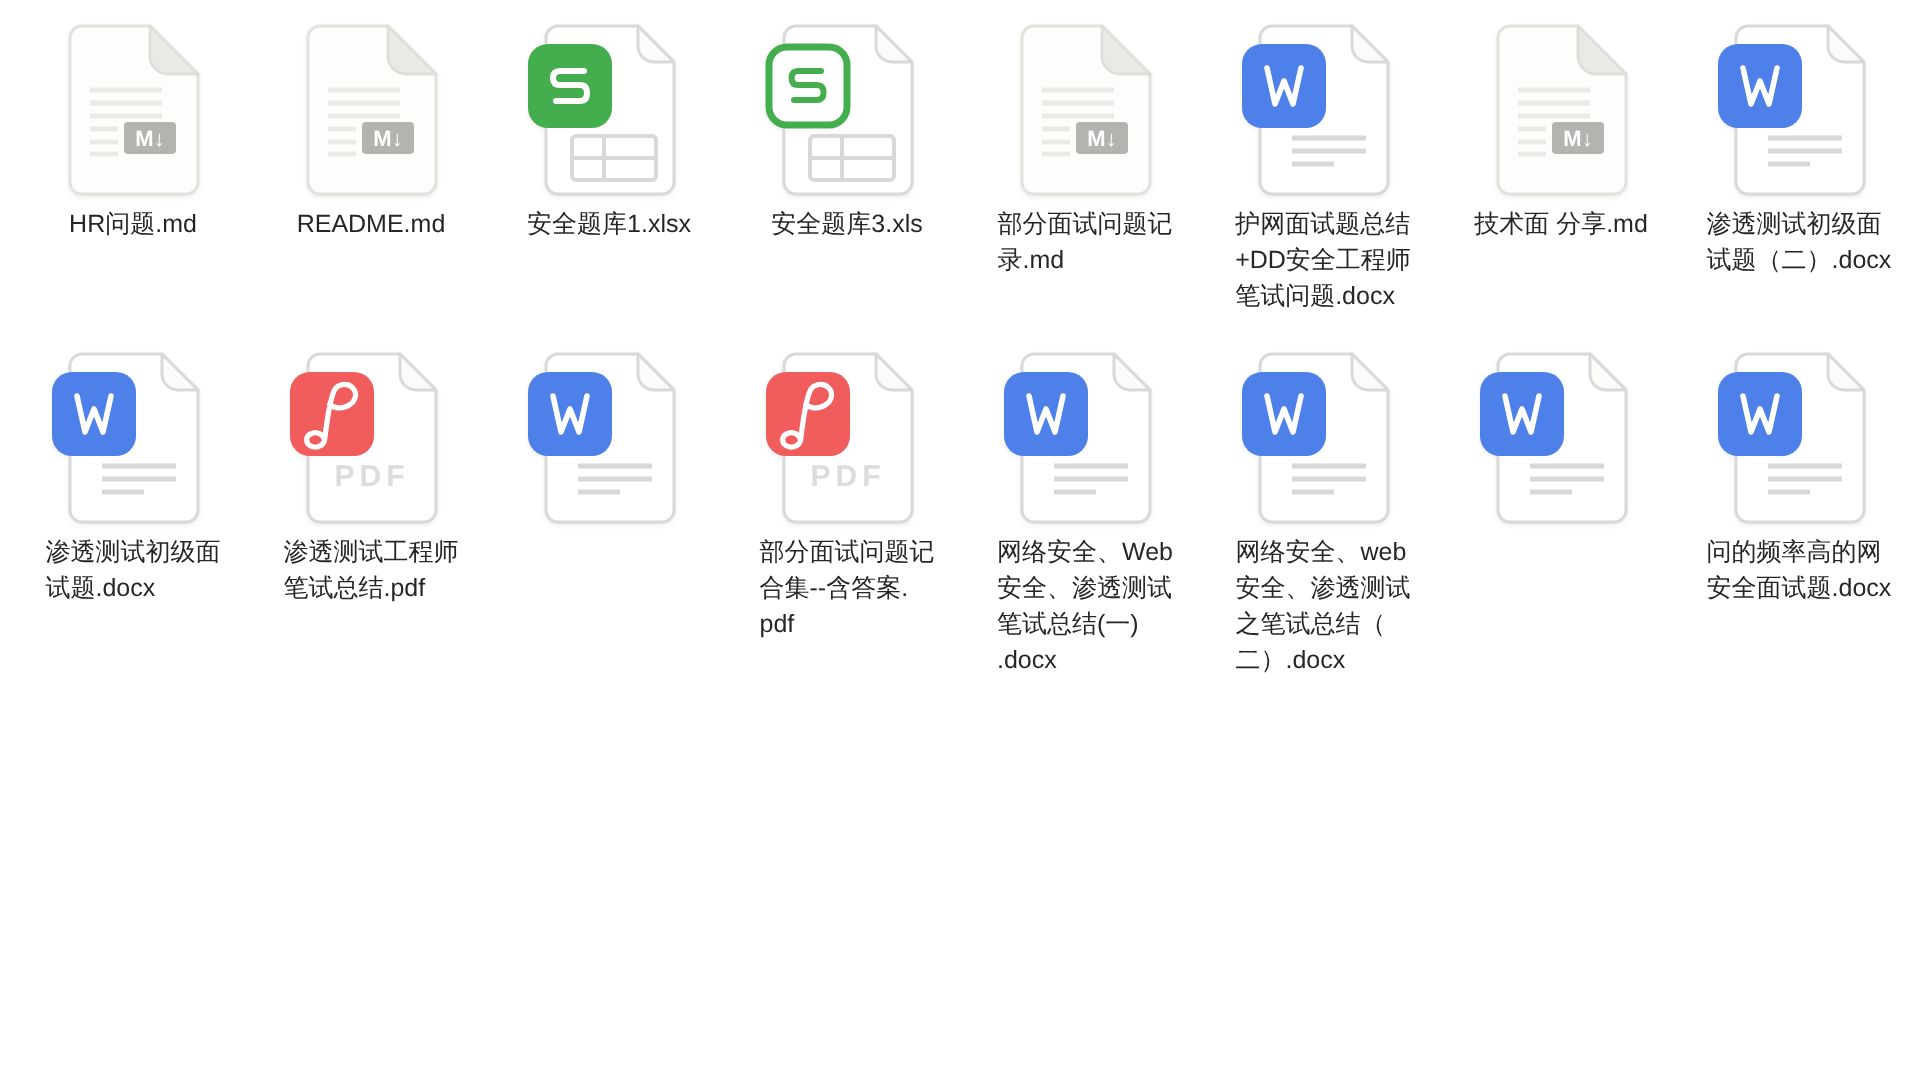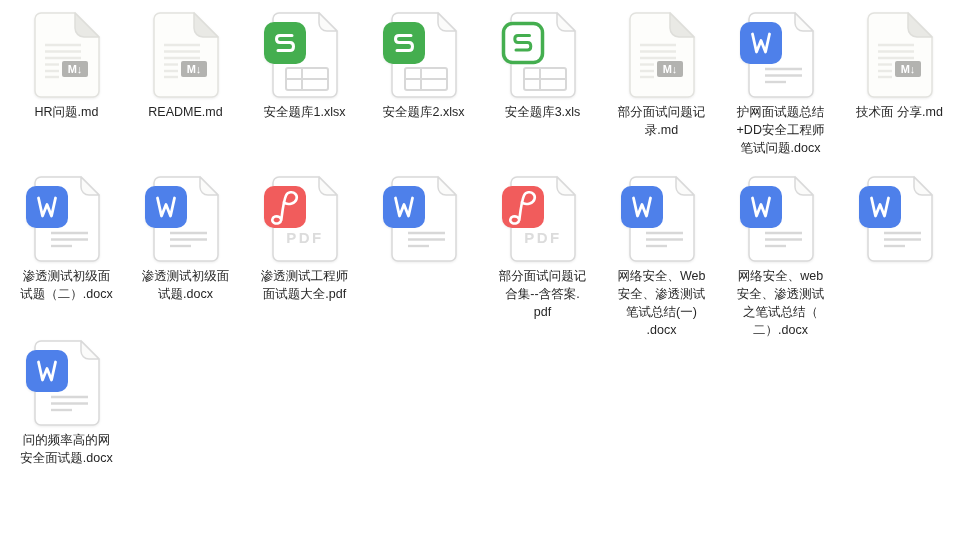--- a/index.html
+++ b/index.html
@@ -15,21 +15,21 @@
     width:119px;height:164px;box-sizing:border-box;
     display:flex;flex-direction:column;align-items:center;
     padding-top:11px;cursor:default;
   }
   .file-icon-svg{
     width:84px;height:88px;flex:0 0 auto;
     filter:drop-shadow(0 1px 1px rgba(0,0,0,0.07));
   }
   .file-name{
     margin-top:4px;font-size:12.5px;line-height:18px;color:#262626;
-    text-align:center;white-space:pre-line;max-width:117px;
+    white-space:pre-line;max-width:117px;
   }
   
   .icv{display:none;}
   .type-md   .ic-md  {display:block;}
   .type-docx .ic-docx{display:block;}
   .type-xlsx .ic-xlsx{display:block;}
   .type-xls  .ic-xls {display:block;}
   .type-pdf  .ic-pdf {display:block;}
 </style>
 </head>
@@ -90,38 +90,20 @@
             <path d="M39 57 V79"></path>
         </g>
         <rect x="1" y="11" width="42" height="42" rx="10" fill="#44ae4f"></rect>
         <path d="M29 24.5 H17 Q13.5 24.5 13.5 28 Q13.5 31.5 17 31.5 H27 Q30.5 31.5 30.5 35.5 Q30.5 39.5 27 39.5 H15" fill="none" stroke="#ffffff" stroke-width="3" stroke-linecap="round" stroke-linejoin="round"></path>
       </svg>
 
     </span>
     <span class="file-name">安全题库1.xlsx</span>
   </div>
     <div class="file-cell">
-    <span class="file-icon type-xlsx">
-
-      <svg class="file-icon-svg icv ic-xlsx" viewBox="0 0 84 88">
-        <path d="M16 2 H56 L74 20 V80 A6 6 0 0 1 68 86 H16 A6 6 0 0 1 10 80 V8 A6 6 0 0 1 16 2 Z" fill="#ffffff" stroke="#d9d9d9" stroke-width="1.5"></path>
-        <path d="M56 2 V12 A8 8 0 0 0 64 20 H74 Z" fill="#fbfbfa" stroke="#d9d9d9" stroke-width="1.5" stroke-linejoin="round"></path>
-        <g stroke="#d8d8d8" stroke-width="2" fill="none">
-          <rect x="23" y="57" width="42" height="22" rx="2"></rect>
-          <path d="M23 68 H65"></path>
-            <path d="M39 57 V79"></path>
-        </g>
-        <rect x="1" y="11" width="42" height="42" rx="10" fill="#44ae4f"></rect>
-        <path d="M29 24.5 H17 Q13.5 24.5 13.5 28 Q13.5 31.5 17 31.5 H27 Q30.5 31.5 30.5 35.5 Q30.5 39.5 27 39.5 H15" fill="none" stroke="#ffffff" stroke-width="3" stroke-linecap="round" stroke-linejoin="round"></path>
-      </svg>
-
-    </span>
-    <span class="file-name">安全题库2.xlsx</span>
-  </div>
-    <div class="file-cell">
     <span class="file-icon type-xls">
 
       <svg class="file-icon-svg icv ic-xls" viewBox="0 0 84 88">
         <path d="M16 2 H56 L74 20 V80 A6 6 0 0 1 68 86 H16 A6 6 0 0 1 10 80 V8 A6 6 0 0 1 16 2 Z" fill="#ffffff" stroke="#d9d9d9" stroke-width="1.5"></path>
         <path d="M56 2 V12 A8 8 0 0 0 64 20 H74 Z" fill="#fbfbfa" stroke="#d9d9d9" stroke-width="1.5" stroke-linejoin="round"></path>
         <g stroke="#d8d8d8" stroke-width="2" fill="none">
           <rect x="23" y="57" width="42" height="22" rx="2"></rect>
           <path d="M23 68 H65"></path>
             <path d="M39 57 V79"></path>
         </g>
@@ -239,21 +221,21 @@
       <svg class="file-icon-svg icv ic-pdf" viewBox="0 0 84 88">
         <path d="M16 2 H56 L74 20 V80 A6 6 0 0 1 68 86 H16 A6 6 0 0 1 10 80 V8 A6 6 0 0 1 16 2 Z" fill="#ffffff" stroke="#d9d9d9" stroke-width="1.5"></path>
         <path d="M56 2 V12 A8 8 0 0 0 64 20 H74 Z" fill="#fbfbfa" stroke="#d9d9d9" stroke-width="1.5" stroke-linejoin="round"></path>
         <text x="42" y="68" text-anchor="middle" font-size="15" font-weight="bold" letter-spacing="2.5" fill="#dcdcdc">PDF</text>
         <rect x="1" y="11" width="42" height="42" rx="10" fill="#f15c5c"></rect>
         <path d="M18.3 45 C17.8 48 13.8 49.5 11 47.8 C8.4 46.2 8.8 42.6 12 41.6 C14.9 40.7 17.8 42.3 18.3 45 C19.2 38 20.4 26.5 23 20.5 C24.6 16.8 29.8 16.2 32.4 19 C35.2 22 33.6 26.8 28.8 28.4 C25.6 29.5 22.4 28.8 20.8 27.2" fill="none" stroke="#ffffff" stroke-width="2.6" stroke-linecap="round" stroke-linejoin="round"></path>
       </svg>
 
     </span>
     <span class="file-name">渗透测试工程师
-面试题大全.pdf</span>
+笔试总结.pdf</span>
   </div>
     <div class="file-cell">
     <span class="file-icon type-docx">
 
       <svg class="file-icon-svg icv ic-docx" viewBox="0 0 84 88">
         <path d="M16 2 H56 L74 20 V80 A6 6 0 0 1 68 86 H16 A6 6 0 0 1 10 80 V8 A6 6 0 0 1 16 2 Z" fill="#ffffff" stroke="#d9d9d9" stroke-width="1.5"></path>
         <path d="M56 2 V12 A8 8 0 0 0 64 20 H74 Z" fill="#fbfbfa" stroke="#d9d9d9" stroke-width="1.5" stroke-linejoin="round"></path>
         <g stroke="#d8d8d8" stroke-width="2.4">
           <path d="M26 58 H63"></path>
             <path d="M26 64.5 H63"></path>

